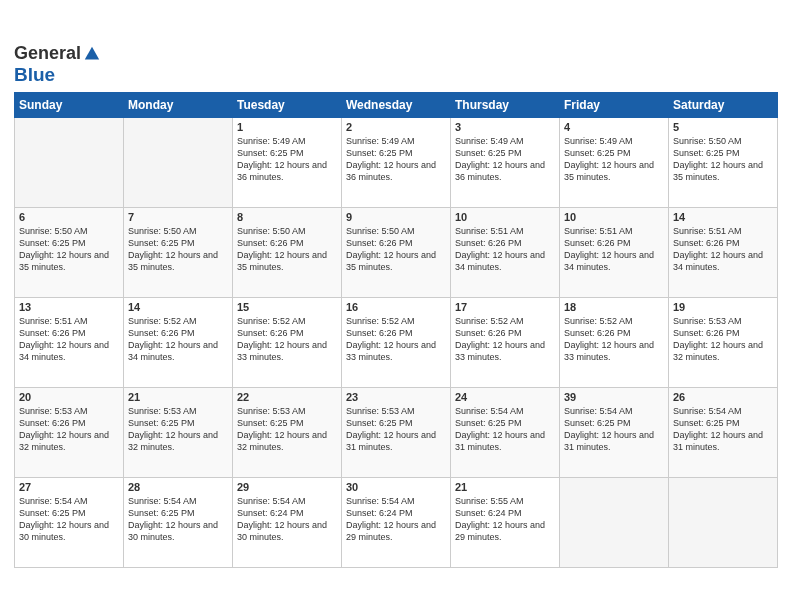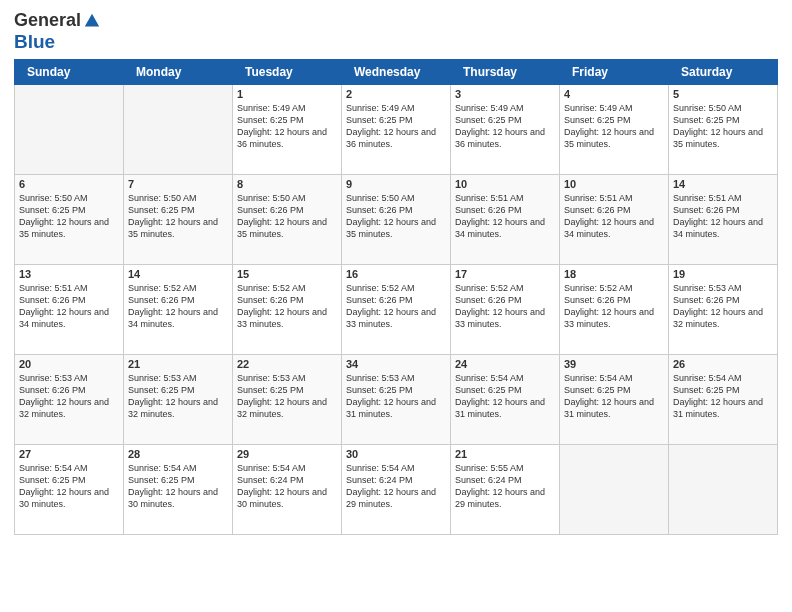--- a/index.html
+++ b/index.html
@@ -14,20 +14,21 @@
       width: 792px;
       height: 612px;
       padding: 10px 14px;
       background: #fff;
     }
     .header {
       display: flex;
       justify-content: space-between;
       align-items: flex-end;
       margin-bottom: 6px;
+      margin-top: 33px;
     }
     .logo {
       display: flex;
       flex-direction: column;
       align-items: flex-start;
     }
     .logo-text {
       display: flex;
       align-items: center;
     }
@@ -62,21 +63,21 @@
     .calendar {
       width: 100%;
       border-collapse: collapse;
       border: 1px solid #ccc;
     }
     .calendar th {
       background-color: #1a5fa8;
       color: #fff;
       font-size: 12px;
       font-weight: bold;
-      padding: 5px 12px;
+      padding: 5px 4px;
       text-align: left;
       border: 1px solid #1a5fa8;
     }
     .calendar td {
       vertical-align: top;
       border: 1px solid #ccc;
       padding: 3px 4px;
       width: calc(100% / 7);
       font-size: 9.5px;
       color: #333;
@@ -265,21 +266,21 @@
 Sunset: 6:25 PM
 Daylight: 12 hours and 32 minutes.</div>
           </td>
           <td>
             <div class="day-number">22</div>
             <div class="day-info" style="white-space: pre-line;">Sunrise: 5:53 AM
 Sunset: 6:25 PM
 Daylight: 12 hours and 32 minutes.</div>
           </td>
           <td>
-            <div class="day-number">34</div>
+            <div class="day-number">23</div>
             <div class="day-info" style="white-space: pre-line;">Sunrise: 5:53 AM
 Sunset: 6:25 PM
 Daylight: 12 hours and 31 minutes.</div>
           </td>
           <td>
             <div class="day-number">24</div>
             <div class="day-info" style="white-space: pre-line;">Sunrise: 5:54 AM
 Sunset: 6:25 PM
 Daylight: 12 hours and 31 minutes.</div>
           </td>

